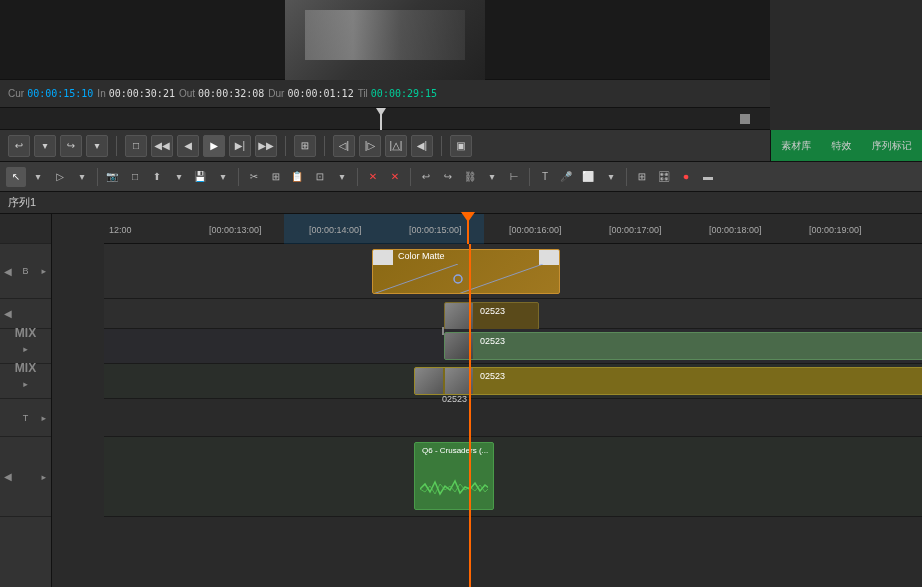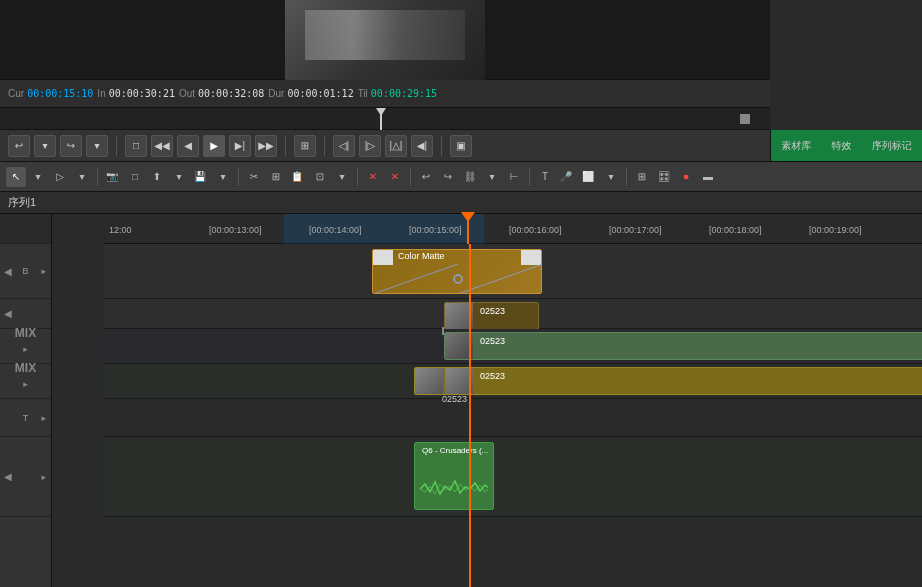--- a/index.html
+++ b/index.html
@@ -352,21 +352,21 @@
       color: #fff;
       padding: 1px 3px;
       white-space: nowrap;
       overflow: hidden;
     }
 
     
     .clip-color-matte {
       top: 5px;
       left: 268px;
-      width: 170px;
+      width: 188px;
       height: 45px;
       background: linear-gradient(135deg, #8b6914 0%, #a07820 100%);
       border: 1px solid #c89030;
     }
     .clip-color-matte-white-left {
       position: absolute;
       left: 0; top: 0;
       width: 20px; height: 15px;
       background: #ddd;
     }

